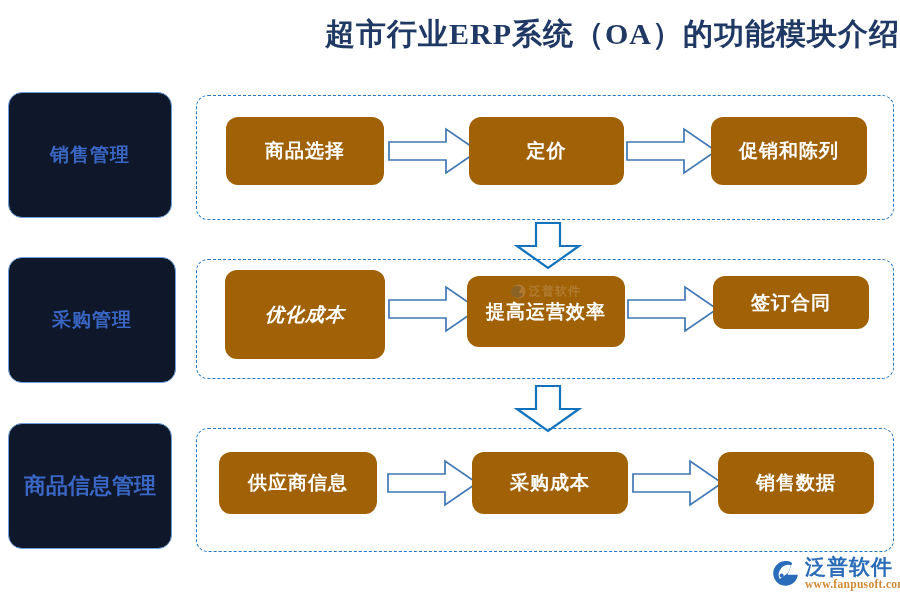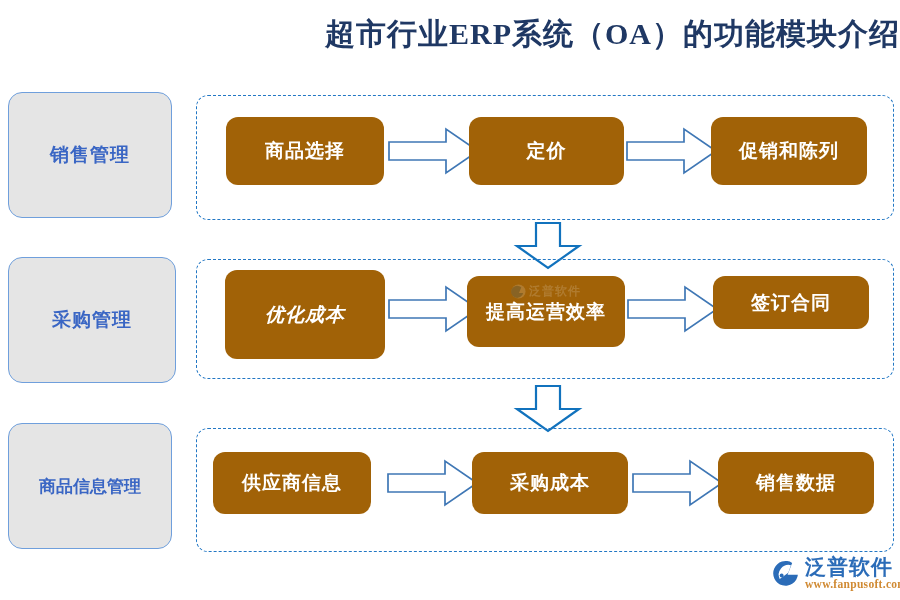--- a/index.html
+++ b/index.html
@@ -30,37 +30,37 @@
     font-weight: bold;
     color: #1f3864;
     letter-spacing: 1px;
     white-space: nowrap;
     font-family: "Liberation Serif", "DejaVu Serif", serif;
   }
 
   
   .cat-box {
     position: absolute;
-    background: #e5e5e5;
+    background: #0f172a;
     border: 1.4px solid #6f9fdc;
     border-radius: 14px;
     box-sizing: border-box;
     display: flex;
     align-items: center;
     justify-content: center;
   }
   .cat-label {
     color: #3a66c4;
     font-weight: bold;
     font-size: 19px;
     letter-spacing: 1px;
     white-space: nowrap;
     font-family: "Liberation Serif", "DejaVu Serif", serif;
   }
-  .cat-label.small { font-size: 17px; letter-spacing: 0px; }
+  .cat-label.small { font-size: 22px; letter-spacing: 0px; }
 
   
   .row-frame {
     position: absolute;
     border: 1.6px dashed #2277c4;
     border-radius: 12px;
     box-sizing: border-box;
     background: transparent;
   }
 
@@ -217,21 +217,21 @@
   <div class="step" style="left:713px; top:276px; width:156px; height:53px;">
     <span class="step-label">签订合同</span>
   </div>
 
   <svg class="arrow-v" style="left:513px; top:385px;" width="70" height="48" viewBox="0 0 70 48">
     <polygon points="23,1 47,1 47,24 66,24 35,46 4,24 23,24" fill="#ffffff" stroke="#1172bd" stroke-width="2.2" stroke-linejoin="miter"></polygon>
   </svg>
 
   <div class="row-frame" style="left:196px; top:428px; width:698px; height:124px;"></div>
 
-  <div class="step" style="left:213px; top:452px; width:158px; height:62px;">
+  <div class="step" style="left:219px; top:452px; width:158px; height:62px;">
     <span class="step-label">供应商信息</span>
   </div>
 
   <svg class="arrow-h" style="left:387px; top:458px;" width="92" height="50" viewBox="0 0 92 50">
     <polygon points="1,16 58,16 58,3 90,25 58,47 58,34 1,34" fill="#ffffff" stroke="#3f77b5" stroke-width="1.7" stroke-linejoin="miter"></polygon>
   </svg>
 
   <div class="step" style="left:472px; top:452px; width:156px; height:62px;">
     <span class="step-label">采购成本</span>
   </div>

